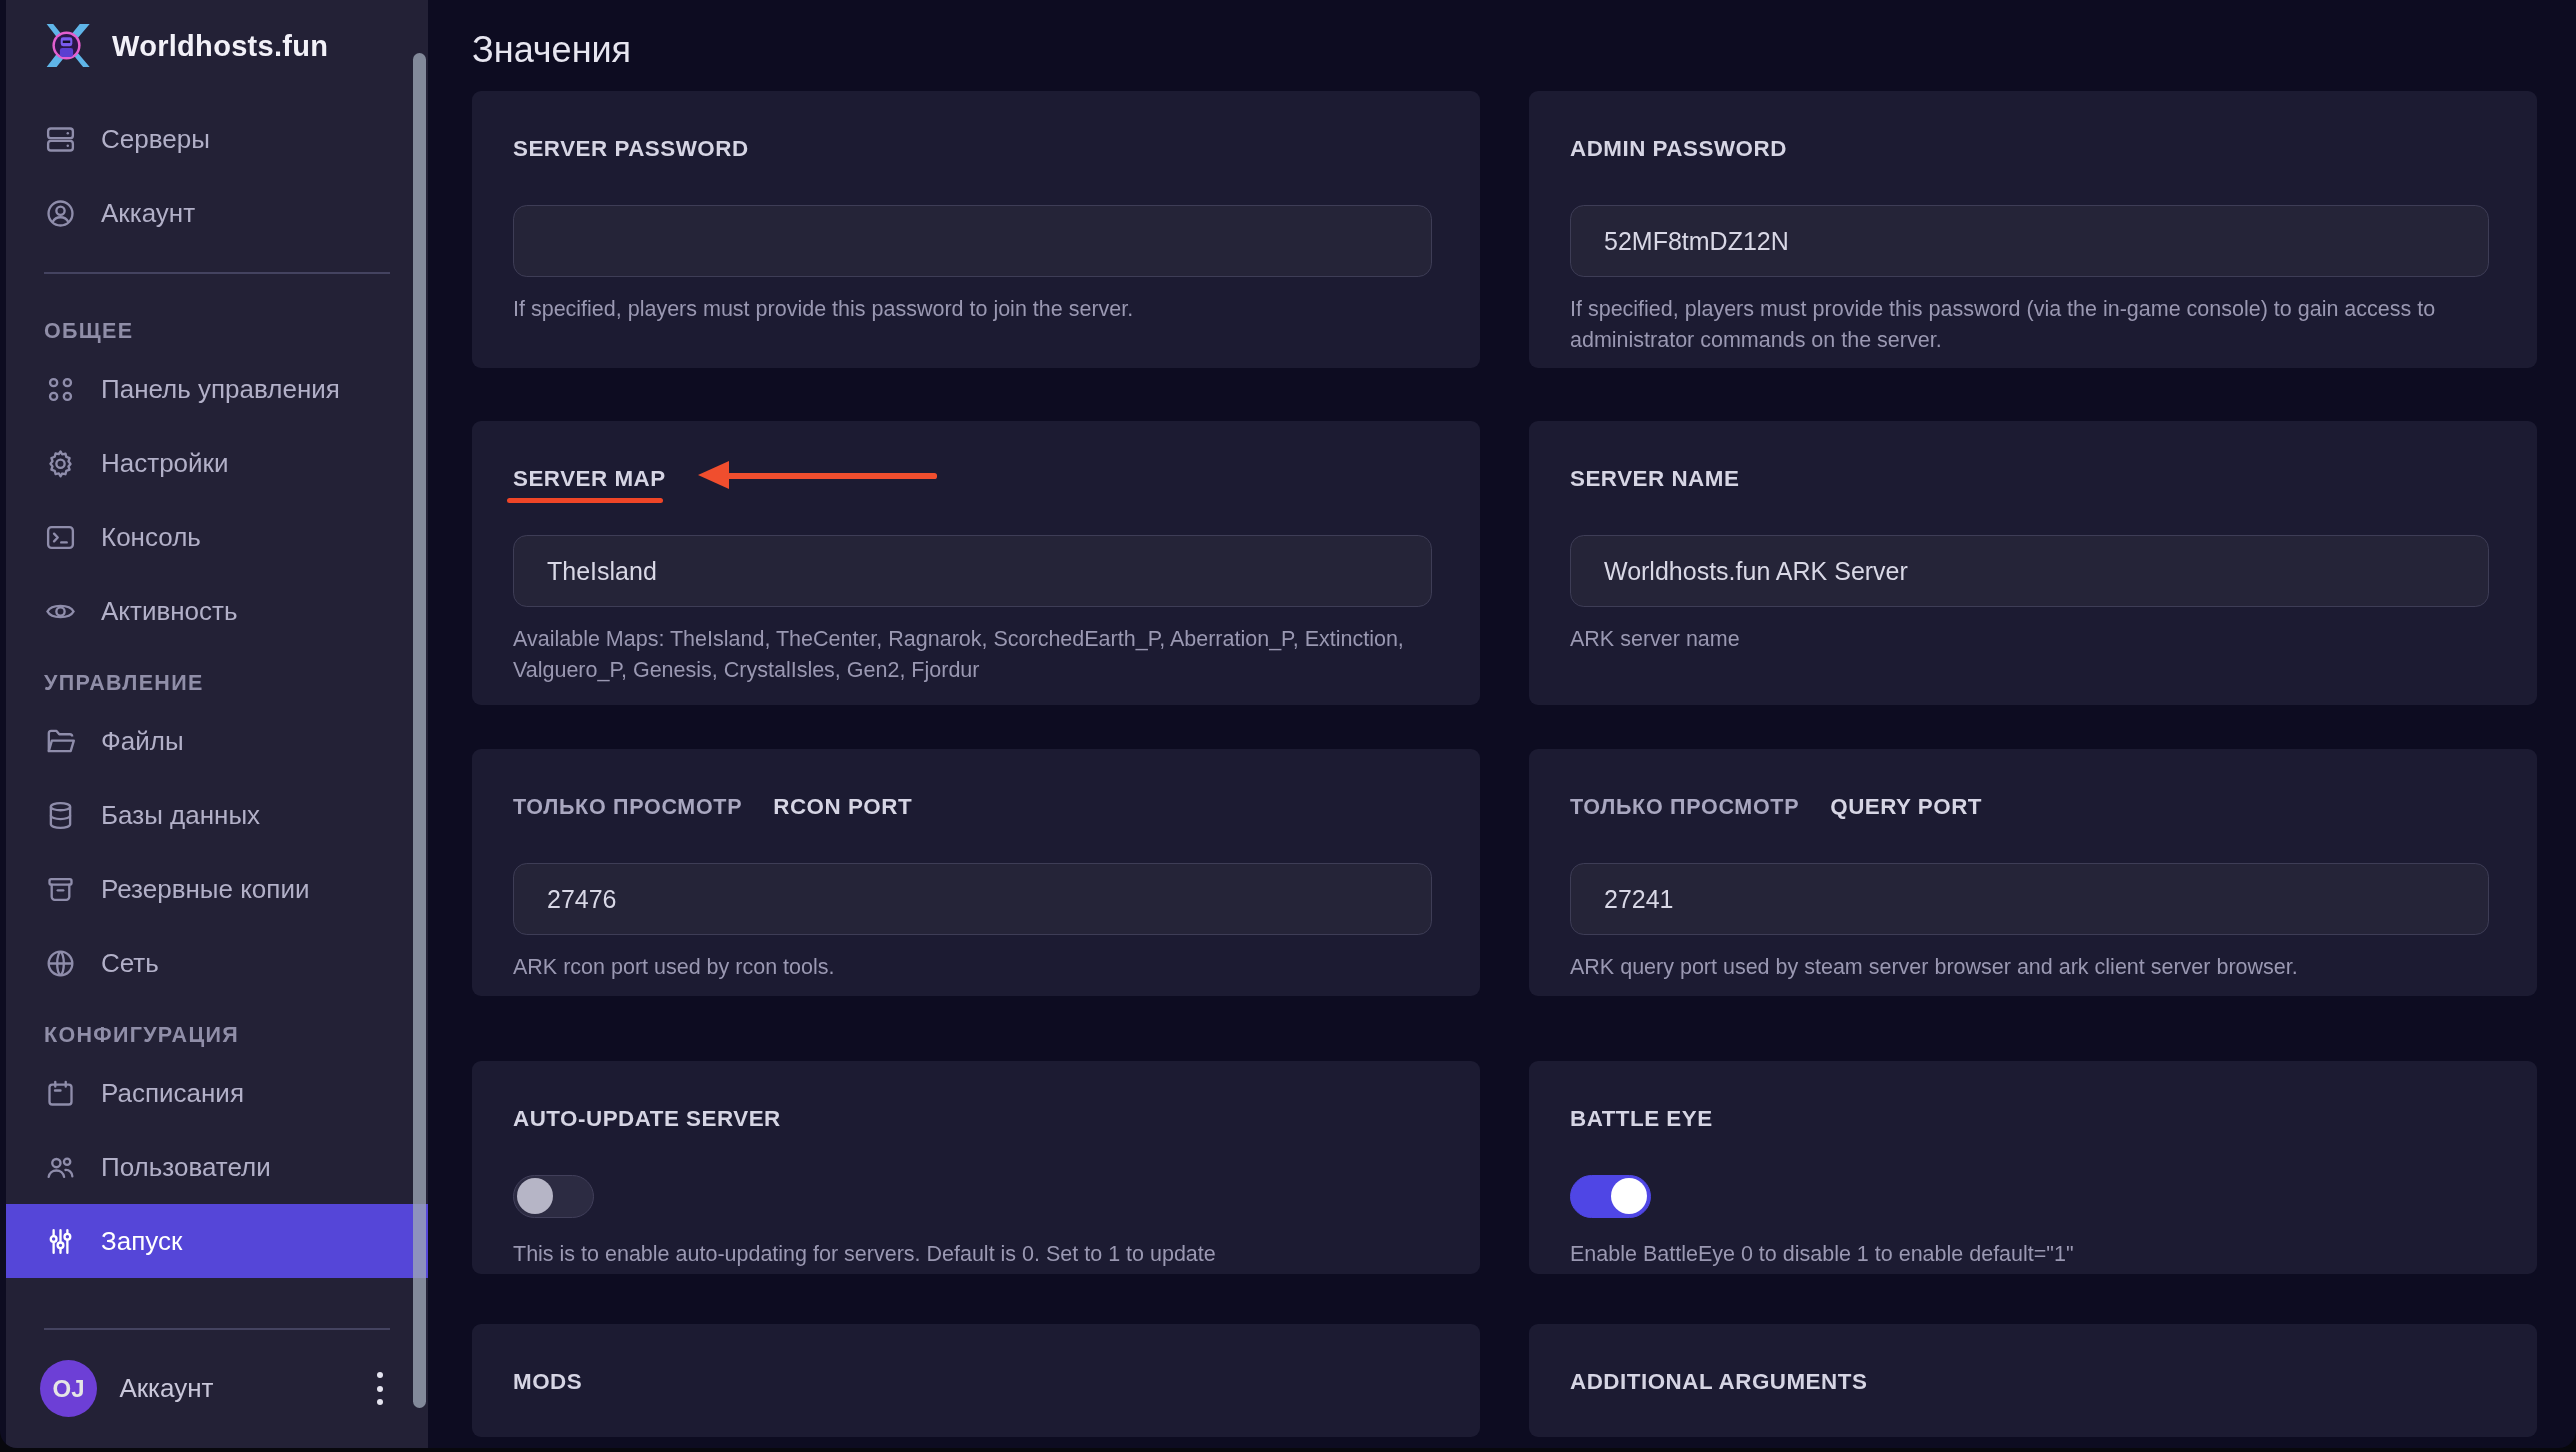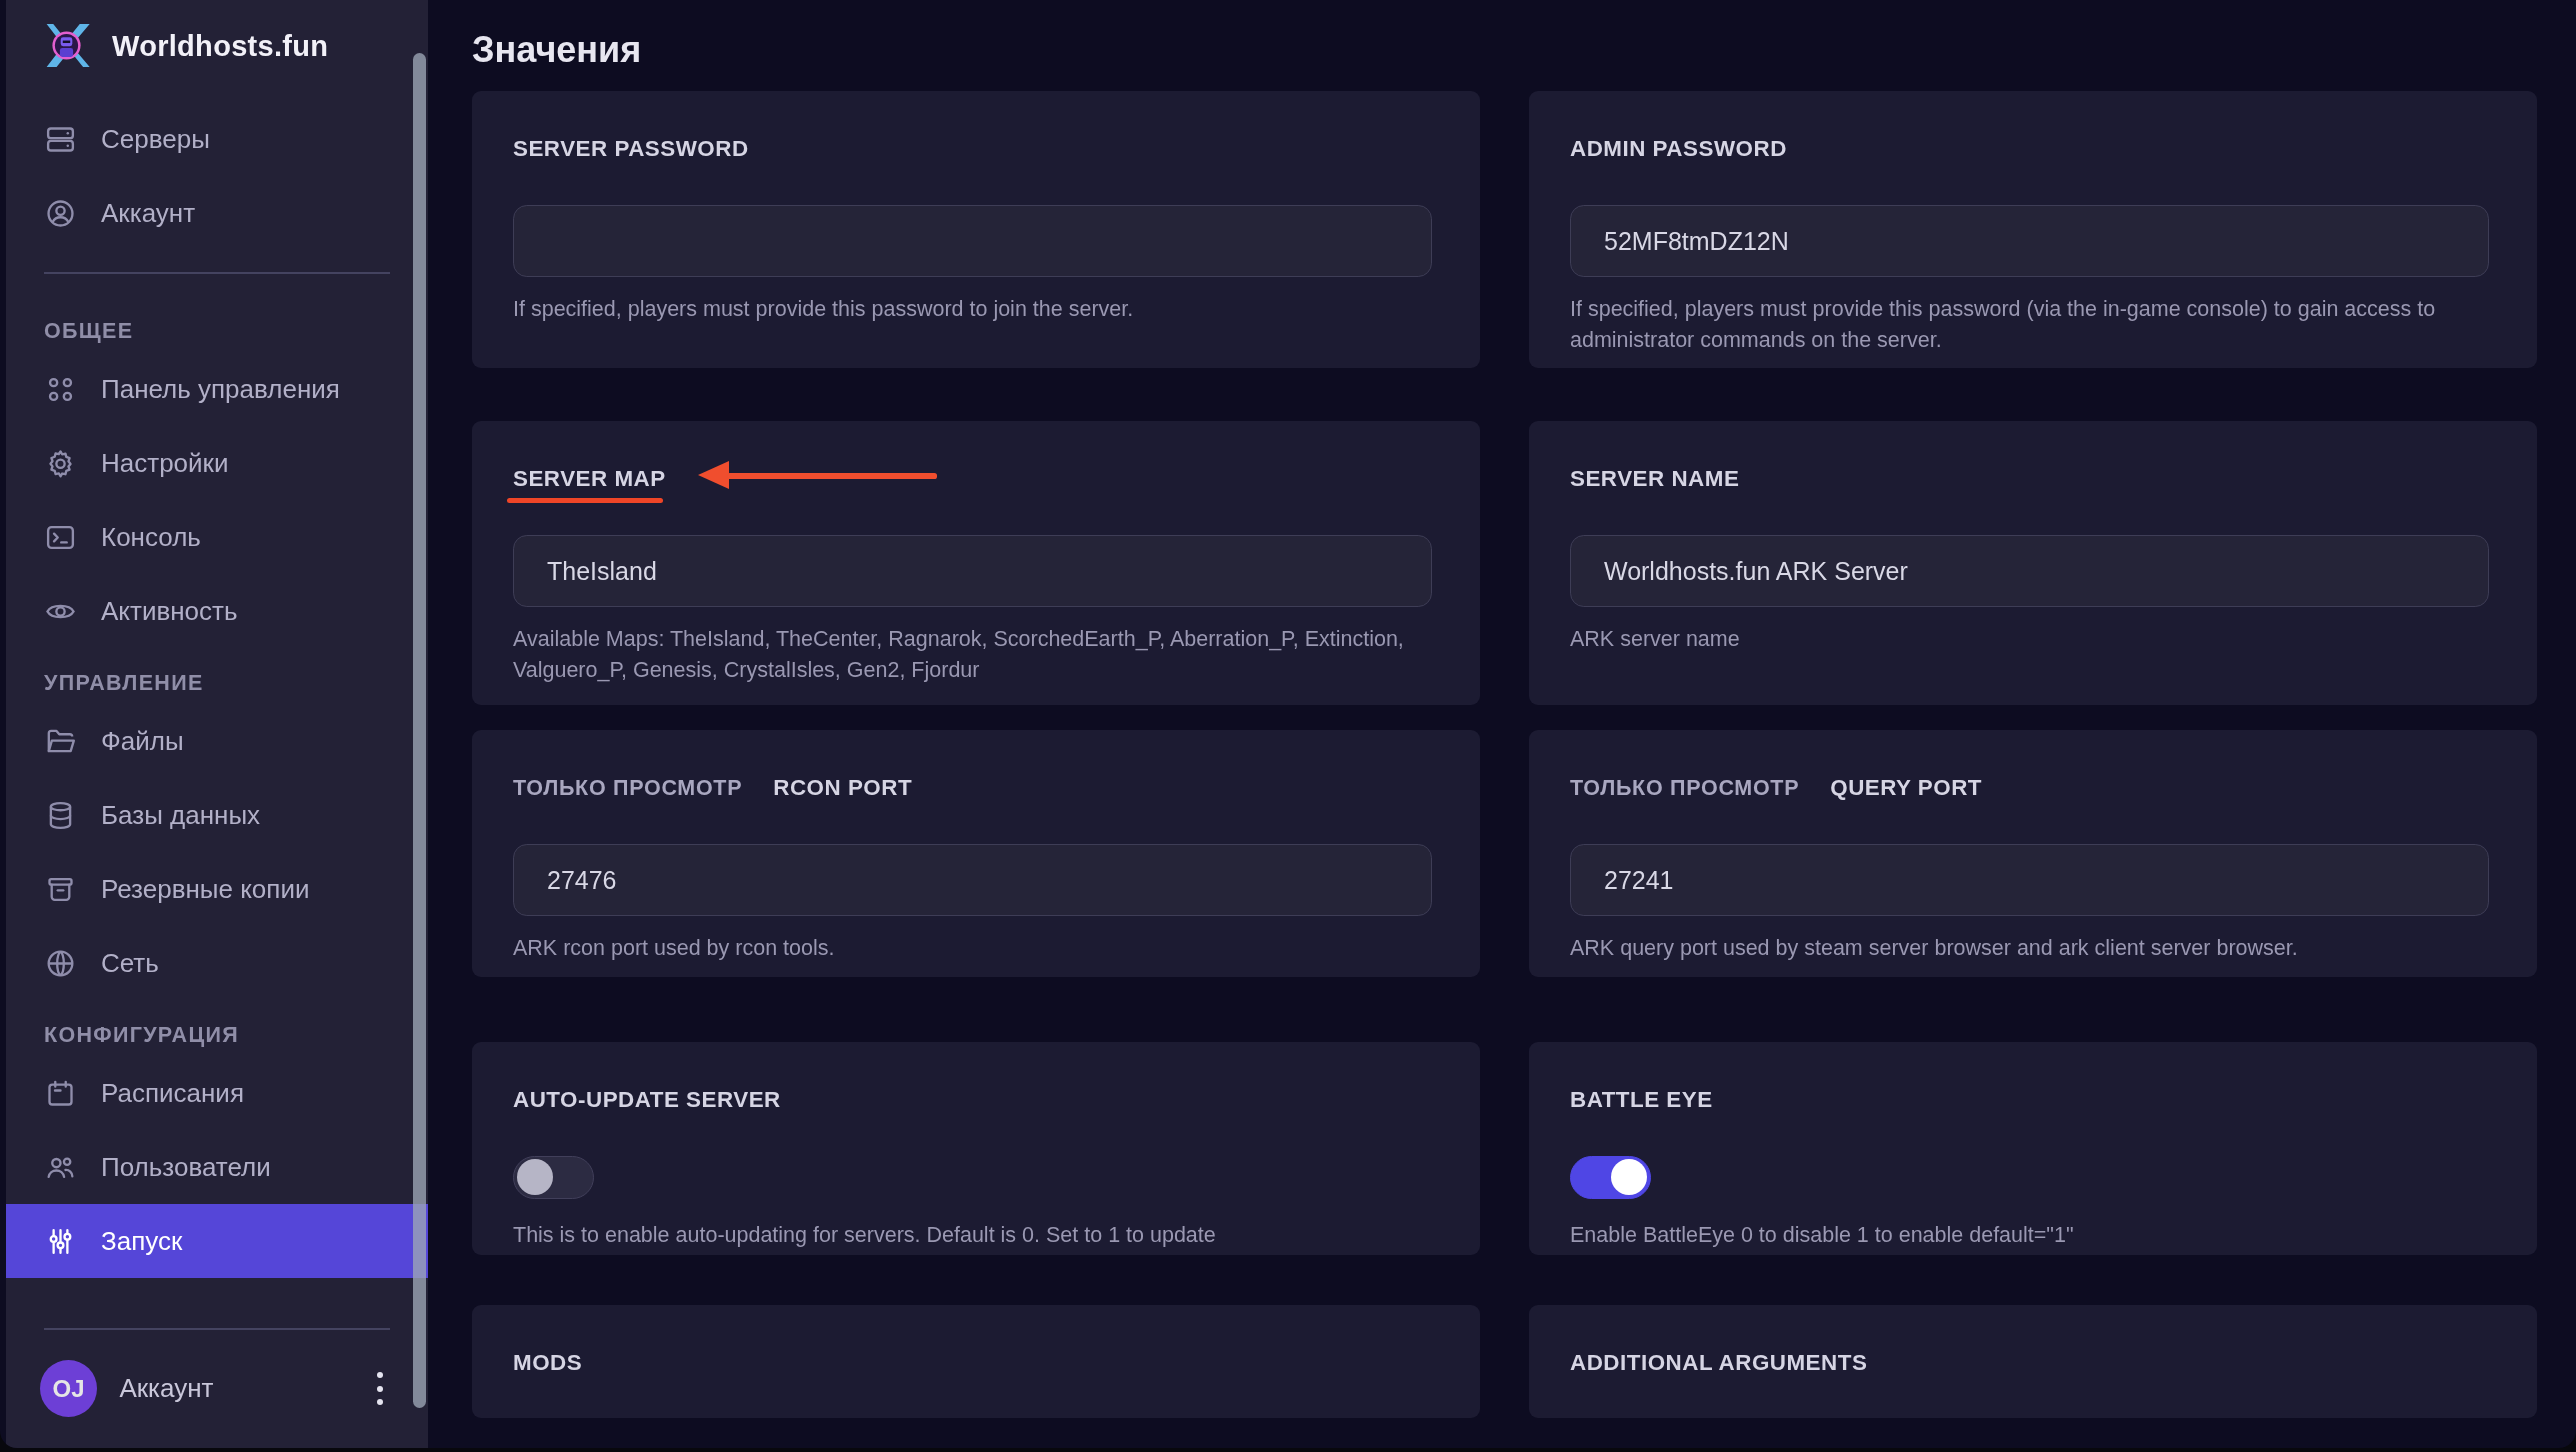--- a/index.html
+++ b/index.html
@@ -25,25 +25,25 @@
   .avatar { width:57px; height:57px; border-radius:50%; background:#6d3fd6; color:#e5e5e5;
             display:flex; align-items:center; justify-content:center; font-size:24px; font-weight:700; flex:none; }
   .account-label { margin-left:22.4px; color:#c9c7da; font-size:26px; }
   .kebab { margin-left:auto; display:flex; flex-direction:column; gap:7.7px; padding:6.9px; cursor:pointer; }
   .kebab i { width:6px; height:6px; border-radius:50%; background:#e4e3ef; }
   .scroll-thumb { position:absolute; right:1.7px; top:53px; bottom:40px; width:13px; border-radius:6.9px;
                   background:rgba(158,166,182,.78); }
 
   
   .main { margin-left:422px; padding:0 40px 0 50px; }
-  .page-title { margin:29px 0 20px 0; color:#e7e6f0; font-size:36px; font-weight:700; }
+  .page-title { margin:29px 0 20px 0; color:#e7e6f0; font-size:36px; font-weight:400; }
   .row { display:grid; grid-template-columns:1008px 1008px; column-gap:49px; }
   .row.r1 .card{ height:277px; } .row.r2 .card{ height:284px; } .row.r3 .card{ height:247px; }
   .row.r4 .card{ height:213px; } .row.r5 .card{ height:113px; }
-  .row.r2 { margin-top:53px; } .row.r3 { margin-top:25px; } .row.r4 { margin-top:65px; } .row.r5 { margin-top:50px; }
+  .row.r2 { margin-top:53px; } .row.r3 { margin-top:44px; } .row.r4 { margin-top:65px; } .row.r5 { margin-top:50px; }
   .card { background:#1c1b32; border-radius:9px; padding:45px 48px 0 41px; position:relative; overflow:hidden; }
   .label-row { display:flex; align-items:center; gap:31px; margin-bottom:43px; }
   .badge { color:#a9a7c0; font-size:21.5px; font-weight:700; letter-spacing:0.7px; }
   .label { color:#d6d5e4; font-size:22.4px; font-weight:700; letter-spacing:0.5px; }
   .input { height:72px; background:#252438; border:1.7px solid #3e3d56; border-radius:13.8px;
            display:flex; align-items:center; padding:0 33px; font-size:25px; color:#d9d8e6; }
   .helper { margin-top:17px; color:#9a98b2; font-size:21.5px; line-height:1.44; max-width:912px; }
   .toggle { width:81px; height:43px; border-radius:22.4px; background:#2c2b42; border:1.7px solid #413f5a;
             position:relative; margin-top:8.6px; cursor:pointer; flex:none; }
   .toggle .knob { position:absolute; left:2.6px; top:1.7px; width:36px; height:36px; border-radius:50%; background:#b6b5c6; }

